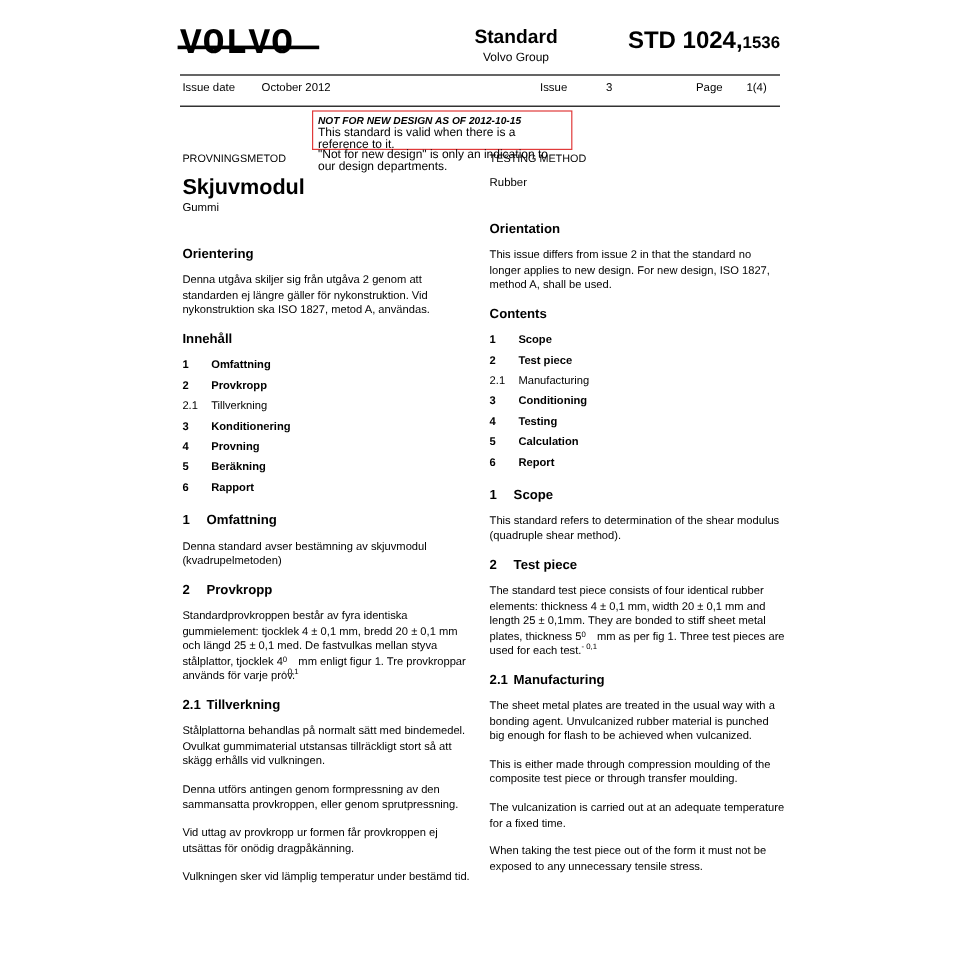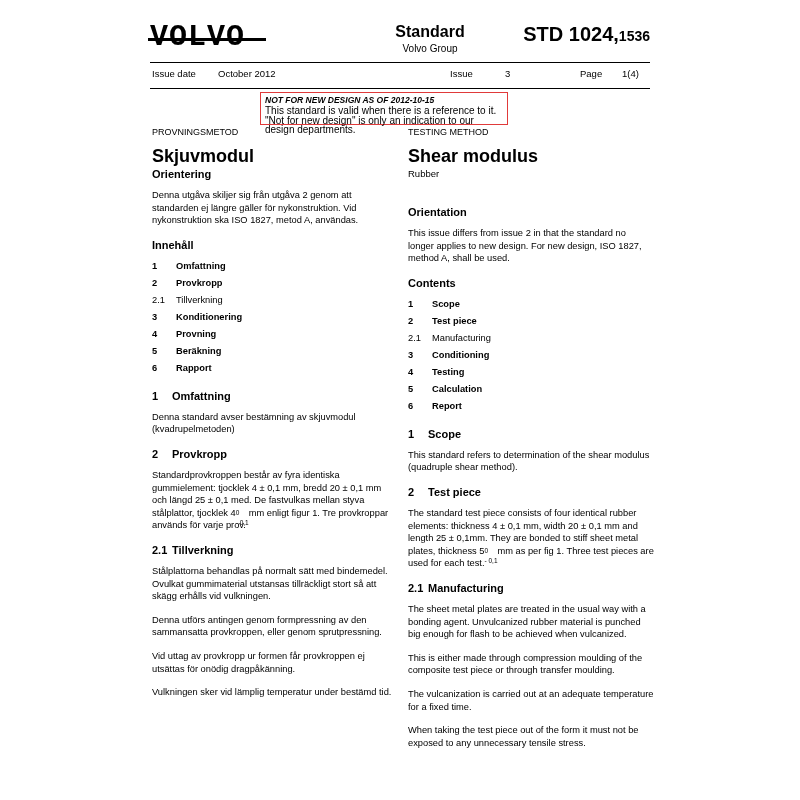--- a/index.html
+++ b/index.html
@@ -104,21 +104,21 @@
   .m-issue       { left: 300px; }
   .m-issue-num   { left: 355px; }
   .m-page        { left: 430px; }
   .m-page-num    { left: 472px; }
 
   
   .warn {
     position: absolute;
     left: 260px;
     top: 92px;
-    width: 248px;
+    width: 217px;
     height: 33px;
     border: 1px solid #e03a3a;
     box-sizing: border-box;
     padding: 2px 4px;
   }
   .warn-title {
     font-size: 8.5px;
     font-weight: bold;
     font-style: italic;
     line-height: 11px;
@@ -240,20 +240,21 @@
 
   <div class="warn">
     <div class="warn-title">NOT FOR NEW DESIGN AS OF 2012-10-15</div>
     <div class="warn-line">This standard is valid when there is a reference to it.</div>
     <div class="warn-line">"Not for new design" is only an indication to our design departments.</div>
   </div>
 
   <div class="col col-left">
     <div class="kicker">PROVNINGSMETOD</div>
     <h1 class="doc-title">Skjuvmodul</h1>
+    <div class="subtitle">Gummi</div>
 
     <h2 class="sec">Orientering</h2>
     <p class="body">Denna utgåva skiljer sig från utgåva 2 genom att standarden ej längre gäller för nykonstruktion. Vid nykonstruktion ska ISO 1827, metod A, användas.</p>
 
     <h2 class="sec">Innehåll</h2>
     <div class="toc">
       <div class="toc-row bold"><span class="n">1</span><span>Omfattning</span></div>
       <div class="toc-row bold"><span class="n">2</span><span>Provkropp</span></div>
       <div class="toc-row"><span class="n">2.1</span><span>Tillverkning</span></div>
       <div class="toc-row bold"><span class="n">3</span><span>Konditionering</span></div>
@@ -274,21 +275,20 @@
 
     <h2 class="sec"><span class="num">2.1</span><span>Tillverkning</span></h2>
     <p class="body">Stålplattorna behandlas på normalt sätt med bindemedel. Ovulkat gummimaterial utstansas tillräckligt stort så att skägg erhålls vid vulkningen.</p>
     <p class="body">Denna utförs antingen genom formpressning av den sammansatta provkroppen, eller genom sprutpressning.</p>
     <p class="body">Vid uttag av provkropp ur formen får provkroppen ej utsättas för onödig dragpåkänning.</p>
     <p class="body">Vulkningen sker vid lämplig temperatur under bestämd tid.</p>
   </div>
 
   <div class="col col-right">
     <div class="kicker">TESTING METHOD</div>
-    <h1 class="doc-title">Shear modulus</h1>
     <div class="subtitle">Rubber</div>
 
     <h2 class="sec">Orientation</h2>
     <p class="body">This issue differs from issue 2 in that the standard no longer applies to new design. For new design, ISO 1827, method A,  shall be used.</p>
 
     <h2 class="sec">Contents</h2>
     <div class="toc">
       <div class="toc-row bold"><span class="n">1</span><span>Scope</span></div>
       <div class="toc-row bold"><span class="n">2</span><span>Test piece</span></div>
       <div class="toc-row"><span class="n">2.1</span><span>Manufacturing</span></div>

